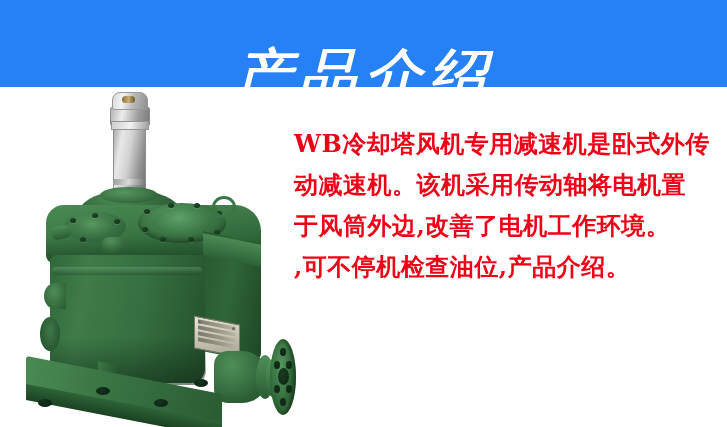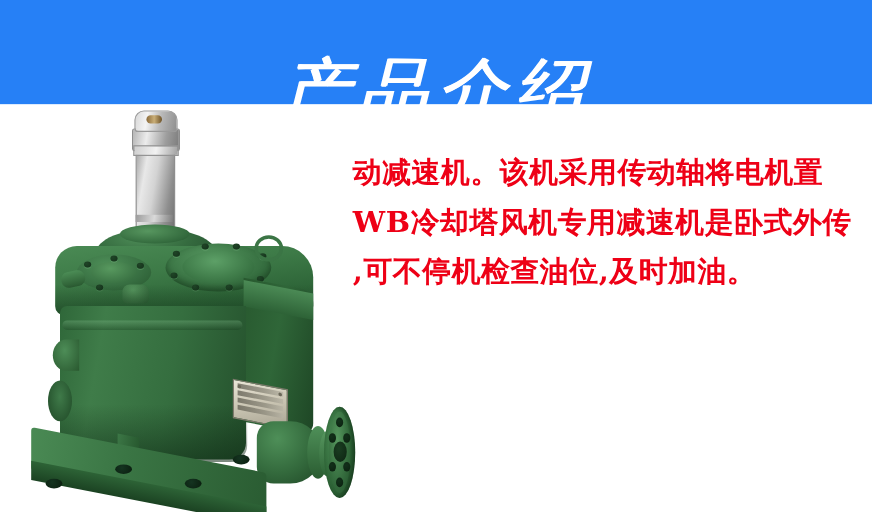--- a/index.html
+++ b/index.html
@@ -380,19 +380,20 @@
       <div class="pp foot"></div>
       <div class="pp base-top"></div>
       <div class="pp base-front"></div>
       <div class="pp bhole" style="left:20px;top:312px"></div>
       <div class="pp bhole" style="left:78px;top:300px"></div>
       <div class="pp bhole" style="left:136px;top:312px"></div>
       <div class="pp bhole" style="left:176px;top:292px"></div>
     </div>
 
     <div id="description">
+      <div class="line">WB冷却塔风机专用减速机是卧式外传</div>
       <div class="line">动减速机。该机采用传动轴将电机置</div>
-      <div class="line">WB冷却塔风机专用减速机是卧式外传</div>
-      <div class="line">,可不停机检查油位,及时加油。</div>
+      <div class="line">于风筒外边,改善了电机工作环境。</div>
+      <div class="line">,可不停机检查油位,产品介绍。</div>
     </div>
 
   </div>
 </div>
 
 </body></html>

